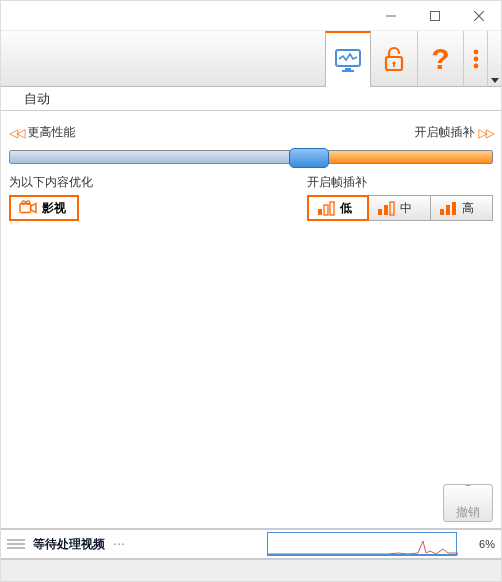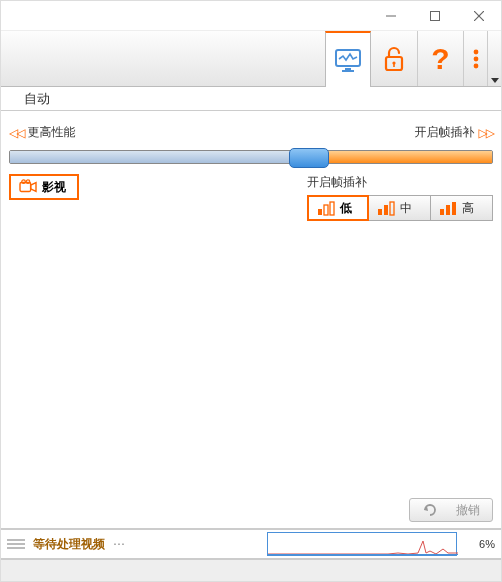--- a/index.html
+++ b/index.html
@@ -38,21 +38,21 @@
   .group { }
   .group-label { font-size: 12px; margin-bottom: 4px; }
   .seg { display: flex; }
   .seg-btn { height: 26px; display: flex; align-items: center; gap: 5px; padding: 6px 8px; border: 1px solid #aaa; background: linear-gradient(#fdfdfd,#e4e4e4); font-size: 12px; min-width:70px; cursor:pointer;}
   .seg-btn + .seg-btn { border-left: none; }
   .seg-btn.selected { border: 2px solid #f60; background:#fff; color:#000; font-weight:bold;}
   .seg-btn .ic { width:18px; height:16px; color:#f60; flex-shrink:0;}
   
   
   .undo-bar { position:absolute; right:8px; bottom:6px;}
-  .undo-btn { height:24px; padding:0 12px; display:flex; align-items:center; gap:18px; border:1px solid #bbb; border-radius:3px; background:linear-gradient(#fdfdfd,#e6e6e6); color:#999; font-size:12px;}
+  .undo-btn { height:38px; padding:0 12px; display:flex; align-items:center; gap:18px; border:1px solid #bbb; border-radius:3px; background:linear-gradient(#fdfdfd,#e6e6e6); color:#999; font-size:12px;flex-direction:column;}
   
   
   .status1 { height:30px; display:flex; align-items:center; border-top:1px solid #ccc; border-bottom:1px solid #ccc; padding:0 6px; gap:8px;}
   .hamb { width:18px; display:flex; flex-direction:column; gap:2px;}
   .hamb span{height:2px;background:#bbb;}
   .dots3 {color:#888; letter-spacing:1px;}
   .graph { flex:0 0 190px; height:24px; border:1px solid #4a90d9; margin-left:auto; position:relative; background:#fff;}
   .graph svg{position:absolute; left:0; bottom:0;}
   .pct { width:30px; text-align:right; font-size:11px;}
   
@@ -134,20 +134,21 @@
   </div>
 
   <div class="slider-track">
     <div class="slider-left" style="width:62%;"></div>
     <div class="slider-right" style="width:38%;"></div>
     <div class="slider-thumb" style="left:calc(62% - 20px);"></div>
   </div>
 
   <div class="row">
     <div class="group">
+      <div class="group-label">为以下内容优化</div>
       <div class="seg">
         <div class="seg-btn selected">
           <svg class="ic" viewBox="0 0 20 18">
             <rect x="1" y="4" width="12" height="10" rx="1.5" fill="none" stroke="#f60" stroke-width="1.6"></rect>
             <circle cx="5" cy="3" r="2" fill="none" stroke="#f60" stroke-width="1.4"></circle>
             <circle cx="10" cy="3" r="2" fill="none" stroke="#f60" stroke-width="1.4"></circle>
             <path d="M13 7 L19 4 L19 14 L13 11 Z" fill="none" stroke="#f60" stroke-width="1.6"></path>
           </svg>
           <span>影视</span>
         </div>
@@ -195,21 +196,21 @@
     </div>
   </div>
 </div>
 
 <div class="status1">
   <div class="hamb">
       <span></span>
       <span></span>
       <span></span>
     </div>
-  <span style="font-weight:bold;color:#a16207;">等待处理视频</span>
+  <span style="font-weight:bold;color:#0f172a;">等待处理视频</span>
   <span class="dots3">⋯</span>
   <div class="graph">
     <svg width="190" height="24" preserveAspectRatio="none">
       <polyline points="0,23 120,23 130,22 140,23 150,22 155,10 158,22 162,20 168,23 175,18 180,22 190,22" fill="none" stroke="#d9534f" stroke-width="1"></polyline>
       <line x1="0" y1="23.5" x2="190" y2="23.5" stroke="#4a90d9" stroke-width="1"></line>
     </svg>
   </div>
   <div class="pct">6%</div>
 </div>
 

